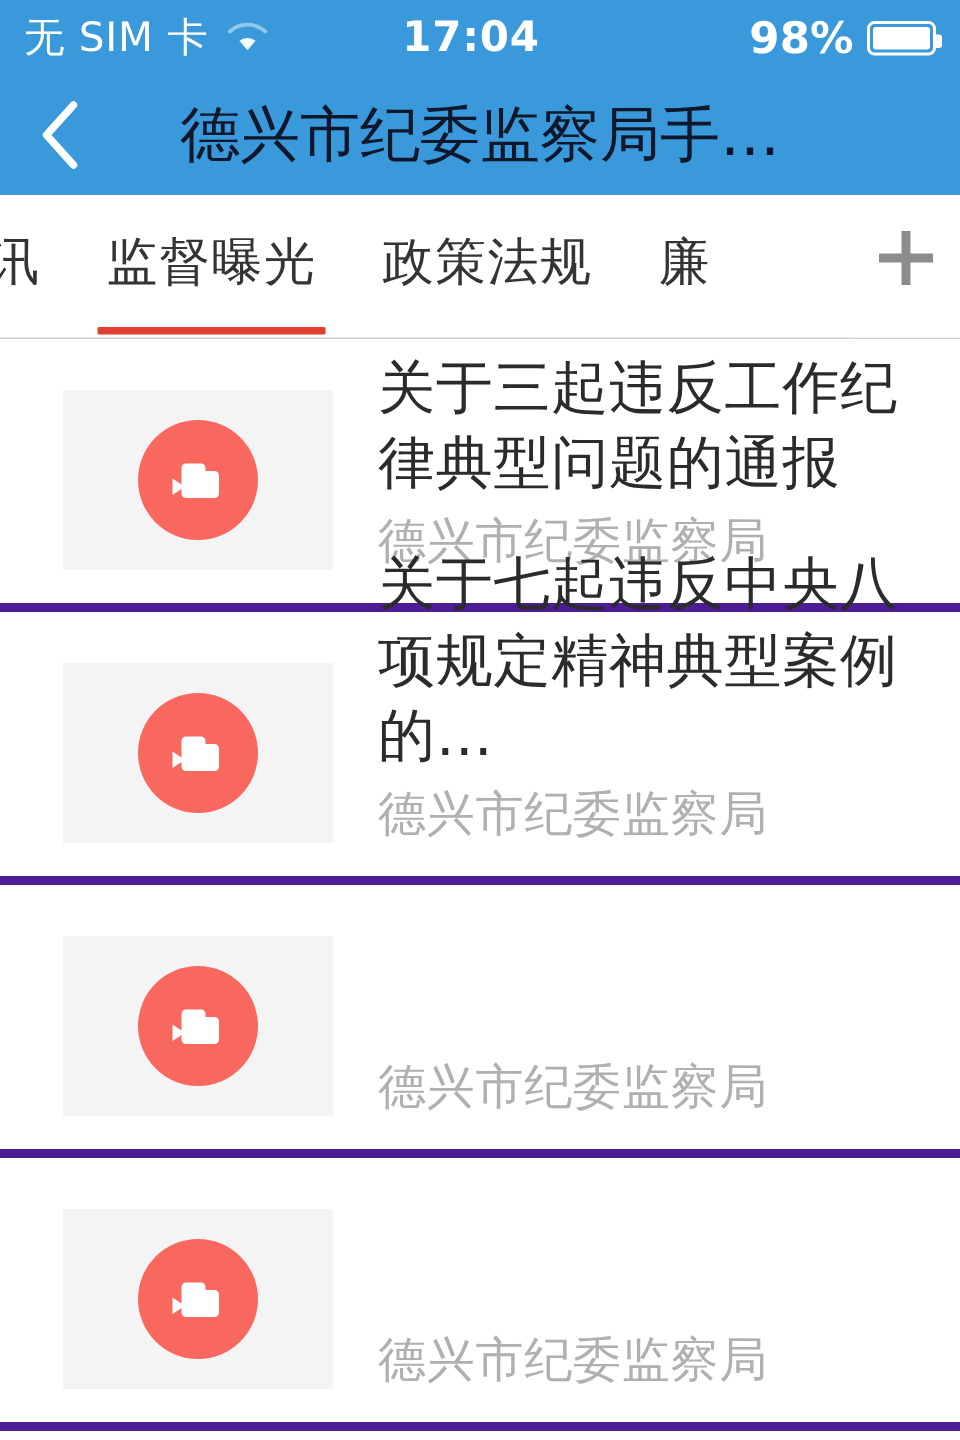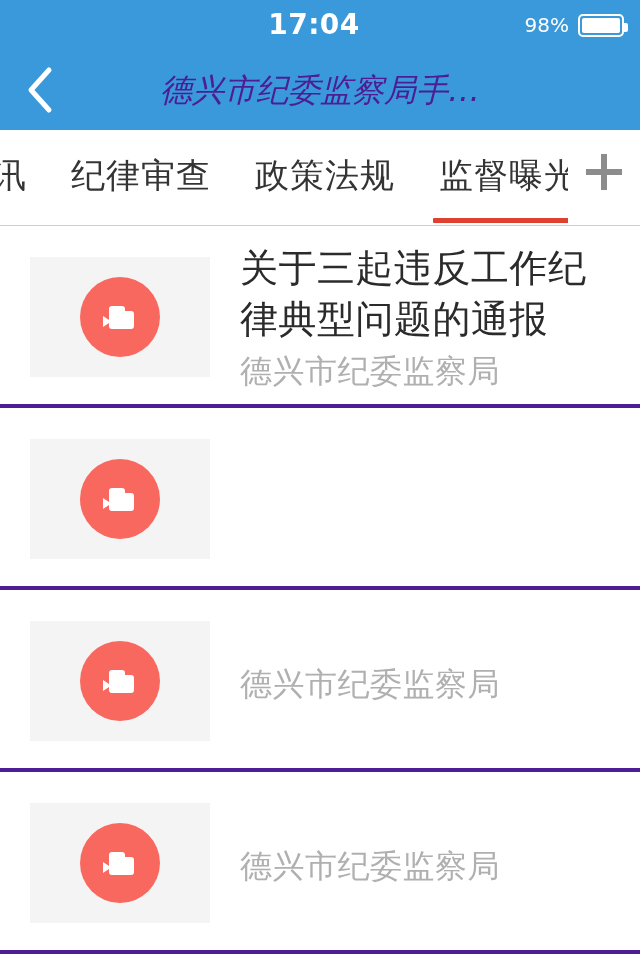--- a/index.html
+++ b/index.html
@@ -24,21 +24,21 @@
   .sb-carrier{ font-size:27px; letter-spacing:0.5px; line-height:1; white-space:nowrap; }
   .wifi-icon{ width:30px; height:22px; position:relative; display:inline-block; margin-left:2px; }
   .wifi-icon svg{ display:block; }
   .sb-center{
     position:absolute; left:0; right:12px; top:0; height:50px;
     display:flex; align-items:center; justify-content:center;
     pointer-events:none;
   }
   .sb-time{ font-size:28px; font-weight:bold; letter-spacing:0.5px; line-height:1; }
   .sb-right{ display:flex; align-items:center; justify-content:flex-end; gap:9px; flex:1; }
-  .sb-battery-pct{ font-size:20px; line-height:1; }
+  .sb-battery-pct{ font-size:29px; line-height:1;font-weight:bold; }
   .battery{
     width:46px; height:23px;
     border:2px solid #ffffff; border-radius:5px;
     position:relative; display:inline-block;
   }
   .battery:after{
     content:""; position:absolute; right:-6px; top:7px;
     width:4px; height:9px; background:#ffffff; border-radius:0 2px 2px 0;
   }
   .battery .fill{
@@ -53,22 +53,22 @@
   }
   .back-btn{
     width:80px; height:80px;
     display:flex; align-items:center; justify-content:center;
     cursor:pointer;
   }
   .back-btn svg{ display:block; }
   .nav-title{
     position:absolute; left:110px; right:110px; top:0; height:80px;
     display:flex; align-items:center; justify-content:center;
-    color:#4c1d95; font-size:32px; line-height:1;
-    white-space:nowrap; overflow:hidden;font-style:italic;
+    color:#0f172a; font-size:40px; line-height:1;
+    white-space:nowrap; overflow:hidden;
   }
 
   
   .tabbar{
     position:relative; height:96px; background:#ffffff;
     border-bottom:1px solid #cfcfcf;
     overflow:hidden;
   }
   .tabs-scroll{
     position:absolute; left:-30px; top:0; height:96px;
@@ -107,23 +107,23 @@
   .tab-add .plus:before, .tab-add .plus:after{
     content:""; position:absolute; background:#8c8c8c;
   }
   .tab-add .plus:before{ left:0; top:15px; width:36px; height:6px; }
   .tab-add .plus:after{ top:0; left:15px; height:36px; width:6px; }
 
   
   .list{ background:#ffffff; }
   .list-item{
     position:relative;
-    display:flex; align-items:center;
-    padding:24px 20px 22px 30px;
-    border-bottom:4px solid #4c1d95;
+    display:flex; align-items:flex-end;
+    padding:24px 20px 22px 42px;
+    border-bottom:6px solid #4c1d95;
     background:#ffffff;
     cursor:pointer;
     height:182px;
   }
   .thumb{
     width:180px; height:120px;
     background:#f4f4f4;
     flex:0 0 180px;
     display:flex; align-items:center; justify-content:center;
     margin-top:2px;
@@ -151,20 +151,29 @@
     color:#b0b0b0;
     letter-spacing:0.5px;
   }
 </style>
 </head>
 <body>
 
 <div id="app">
 
   <div class="statusbar">
+    <div class="sb-left">
+      <span class="sb-carrier">无 SIM 卡</span>
+      <span class="wifi-icon">
+        <svg width="30" height="22" viewBox="0 0 30 22">
+          <path d="M15 19.5 L9.6 13.2 A8.6 8.6 0 0 1 20.4 13.2 Z" fill="#ffffff" opacity="0.95"></path>
+          <path d="M3.2 7.0 A17.5 17.5 0 0 1 26.8 7.0" stroke="#8fc8ea" stroke-width="2.6" fill="none" stroke-linecap="round"></path>
+        </svg>
+      </span>
+    </div>
     <div class="sb-center">
       <span class="sb-time">17:04</span>
     </div>
     <div class="sb-right">
       <span class="sb-battery-pct">98%</span>
       <span class="battery">
           <span class="fill"></span>
         </span>
     </div>
   </div>
@@ -176,29 +185,26 @@
       </svg>
     </div>
     <div class="nav-title">德兴市纪委监察局手…</div>
   </div>
 
   <div class="tabbar">
     <div class="tabs-scroll">
       <div class="tab">
         <span class="tab-label">讯</span>
       </div>
-      <div class="tab">
-        <span class="tab-label">纪律审查</span>
+      <div class="tab active">
+        <span class="tab-label">监督曝光</span>
       </div>
       <div class="tab">
         <span class="tab-label">政策法规</span>
       </div>
-      <div class="tab active">
-        <span class="tab-label">监督曝光</span>
-      </div>
       <div class="tab">
         <span class="tab-label">廉</span>
       </div>
     </div>
     <div class="tab-add">
       <span class="plus"></span>
     </div>
   </div>
 
   <div class="list">
@@ -218,20 +224,24 @@
     </div>
 
     <div class="list-item">
       <div class="thumb">
         <span class="thumb-circle">
           <svg width="44" height="34" viewBox="0 0 44 34">
             <path d="M14 6 h10 a3 3 0 0 1 3 3 v2 h6 a3 3 0 0 1 3 3 v12 a3 3 0 0 1 -3 3 h-19 a3 3 0 0 1 -3 -3 v-3 l-6 4 v-11 l6 4 v-11 a3 3 0 0 1 3 -3 z" fill="#ffffff"></path>
           </svg>
         </span>
       </div>
+      <div class="item-text">
+        <div class="item-title">关于七起违反中央八项规定精神典型案例的…</div>
+        <div class="item-source">德兴市纪委监察局</div>
+      </div>
     </div>
 
     <div class="list-item">
       <div class="thumb">
         <span class="thumb-circle">
           <svg width="44" height="34" viewBox="0 0 44 34">
             <path d="M14 6 h10 a3 3 0 0 1 3 3 v2 h6 a3 3 0 0 1 3 3 v12 a3 3 0 0 1 -3 3 h-19 a3 3 0 0 1 -3 -3 v-3 l-6 4 v-11 l6 4 v-11 a3 3 0 0 1 3 -3 z" fill="#ffffff"></path>
           </svg>
         </span>
       </div>

